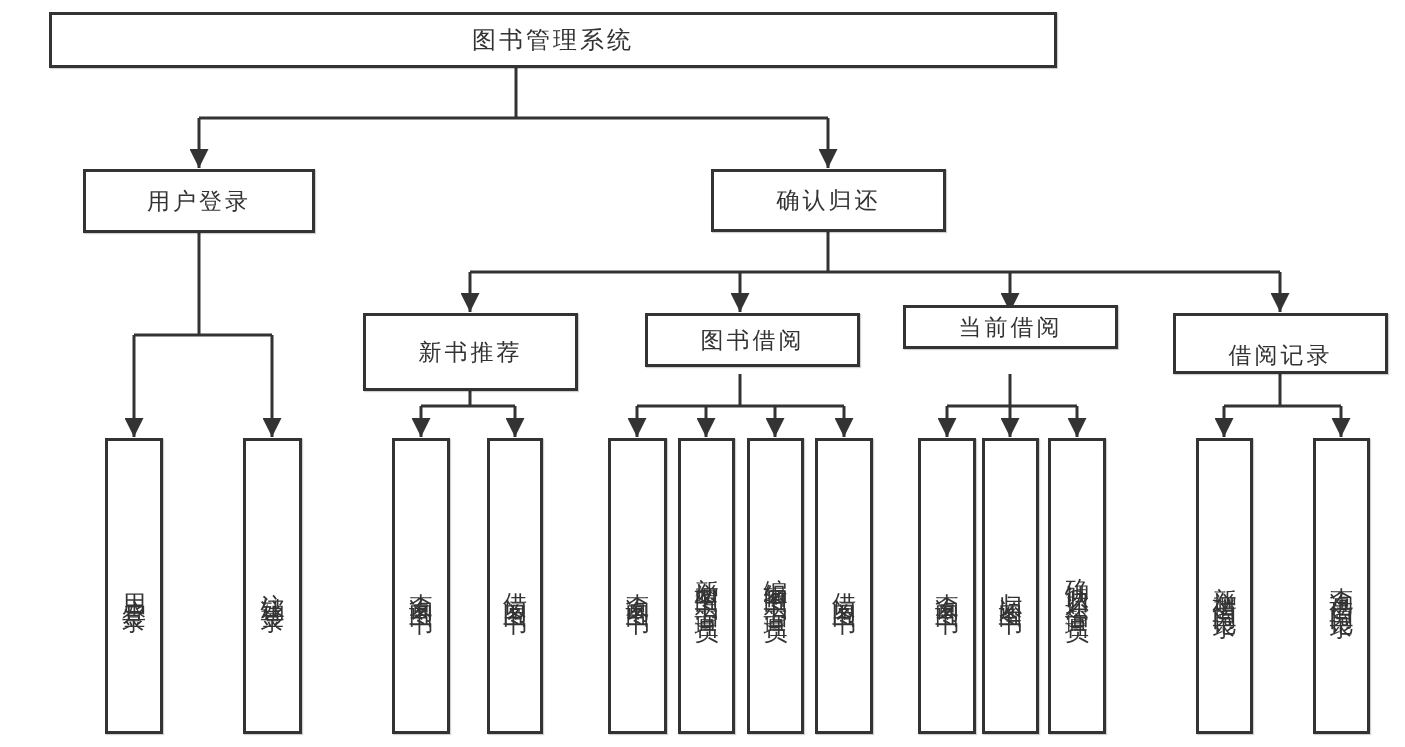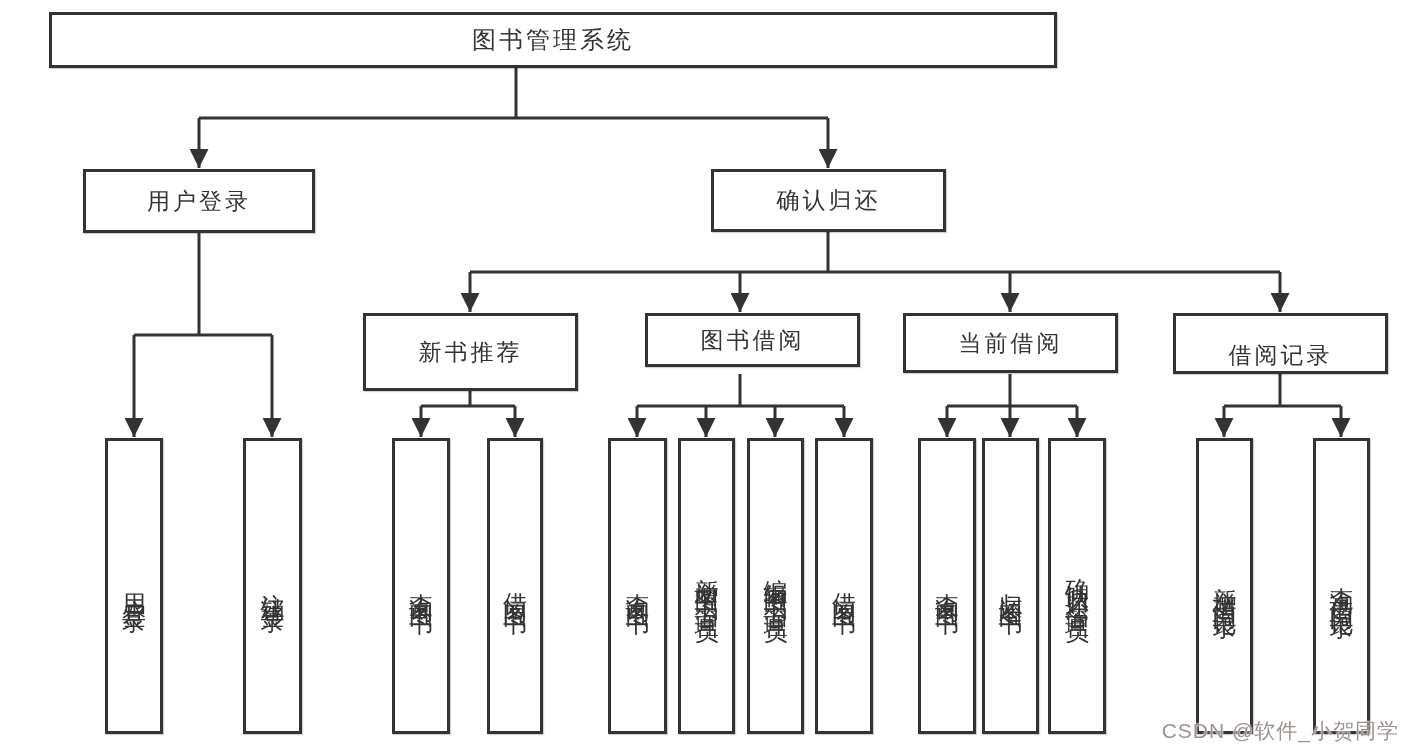--- a/index.html
+++ b/index.html
@@ -96,21 +96,21 @@
   <div class="box" style="left:711px; top:169px; width:235px; height:63px;">
     <span class="hlabel">确认归还</span>
   </div>
 
   <div class="box" style="left:363px; top:313px; width:215px; height:78px;">
     <span class="hlabel">新书推荐</span>
   </div>
   <div class="box" style="left:633px; top:313px; width:215px; height:54px;margin-left:12px;">
     <span class="hlabel">图书借阅</span>
   </div>
-  <div class="box" style="left:903px; top:313px; width:215px; height:60px;">
+  <div class="box" style="left:903px; top:305px; width:215px; height:44px;">
     <span class="hlabel">当前借阅</span>
   </div>
   <div class="box" style="left:1173px; top:313px; width:215px; height:61px;align-items:flex-end;">
     <span class="hlabel">借阅记录</span>
   </div>
 
   <div class="box" style="left:105px; top:438px; width:58px; height:296px;">
     <span class="vtext">用户登录</span>
   </div>
   <div class="box" style="left:243px; top:438px; width:59px; height:296px;">
@@ -147,15 +147,14 @@
     <span class="vtext">确认归还（管理员）</span>
   </div>
 
   <div class="box" style="left:1196px; top:438px; width:57px; height:296px;">
     <span class="vtext">新增借阅记录</span>
   </div>
   <div class="box" style="left:1313px; top:438px; width:57px; height:296px;">
     <span class="vtext">查询借阅记录</span>
   </div>
 
-  <div class="watermark">CSDN @软件_小贺同学</div>
 
 </div>
 
 </body></html>

